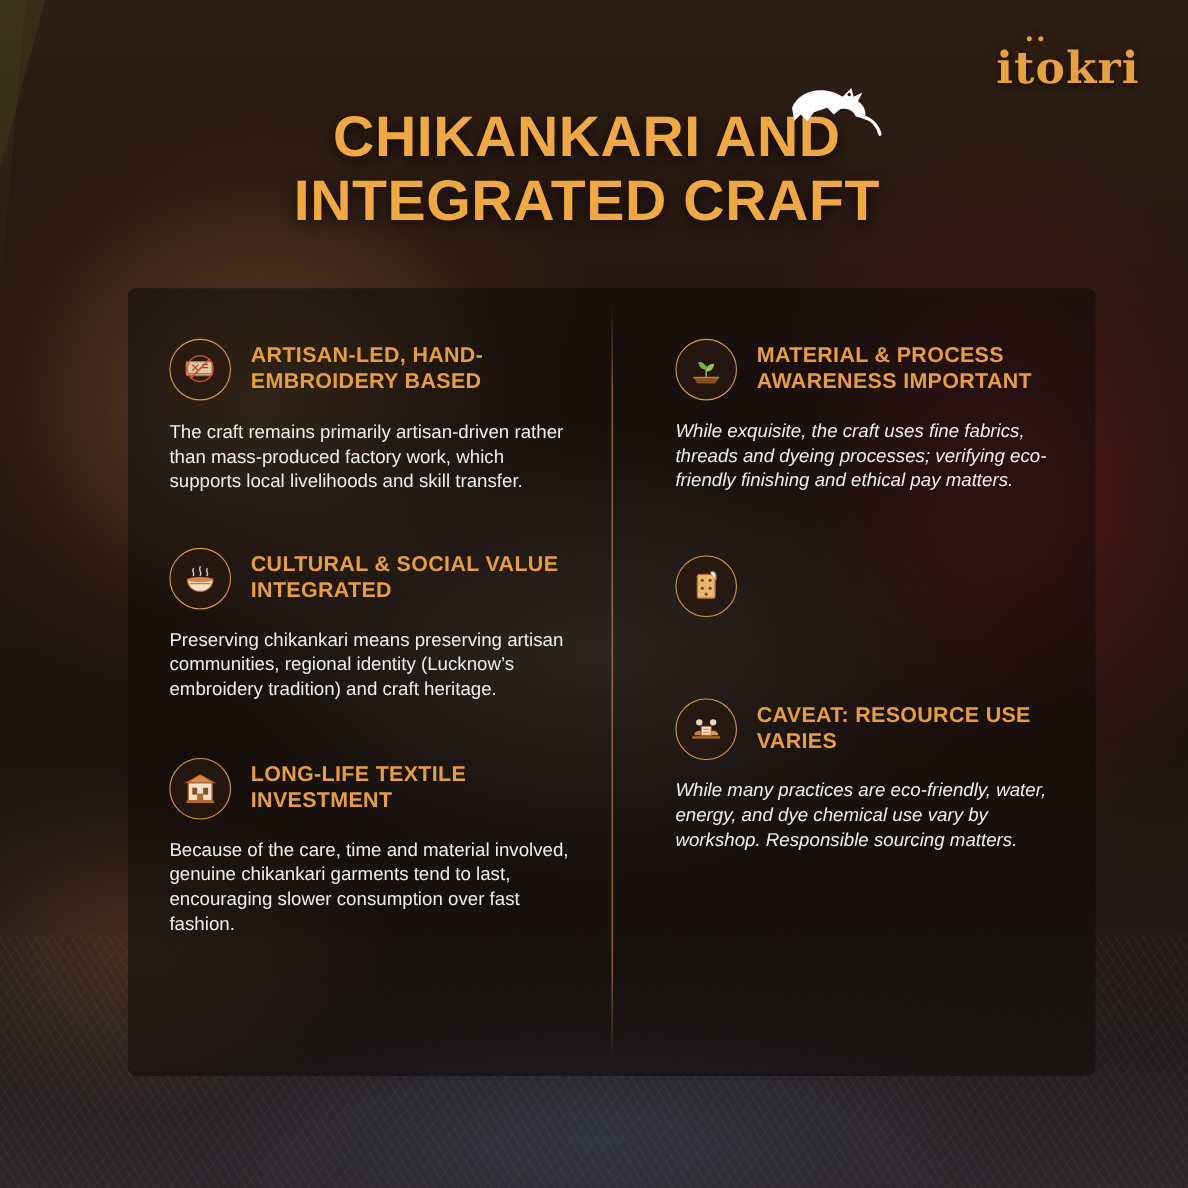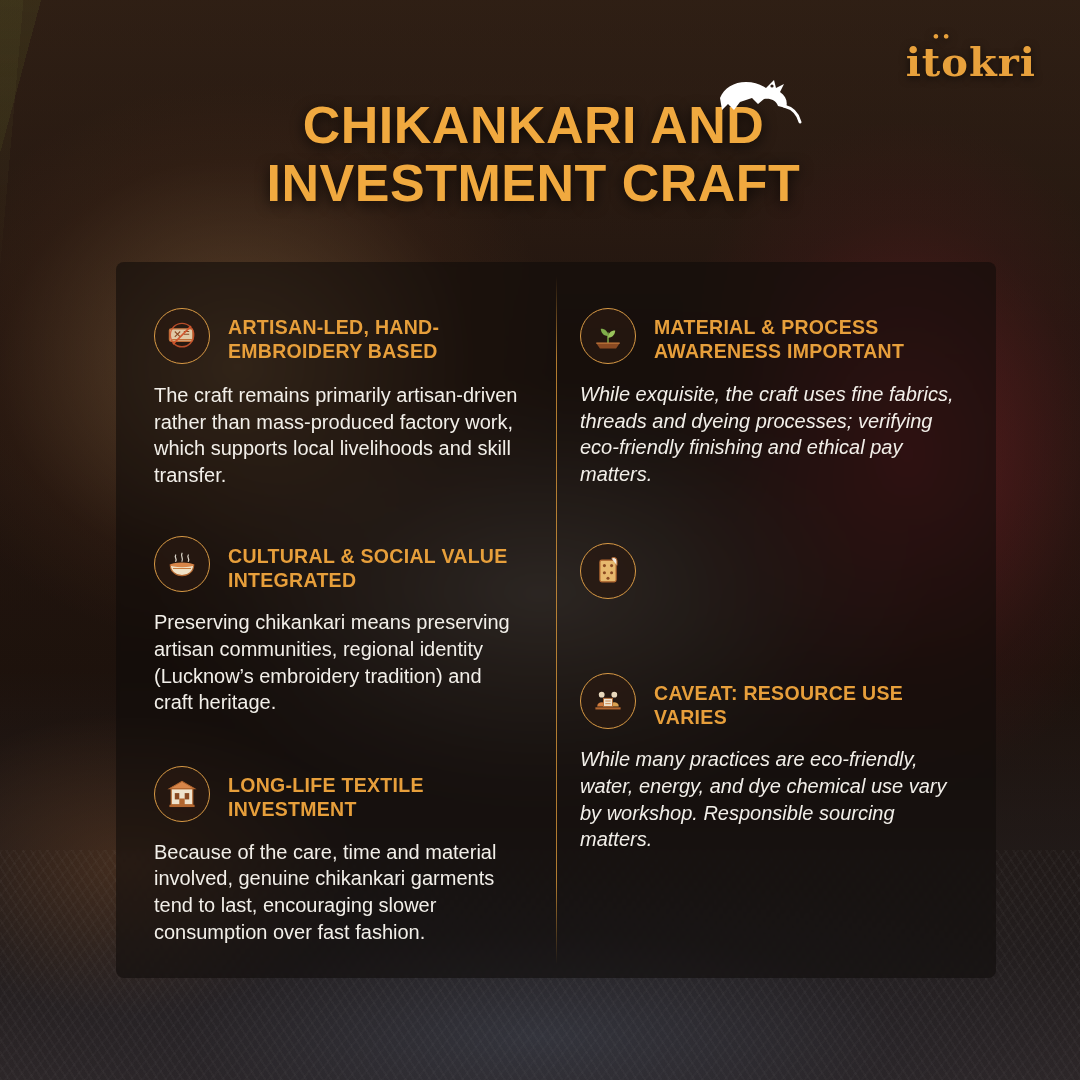--- a/index.html
+++ b/index.html
@@ -130,26 +130,26 @@
     position: absolute;
     inset: 0;
     display: flex;
   }
   .col {
     width: 50%;
     padding: 46px 34px 0 38px;
     display: flex;
     flex-direction: column;
   }
-  .col.right { padding-left: 24px; padding-right: 30px; }
+  .col.right { padding-left: 58px; padding-right: 30px; }
 
   .item { margin-bottom: 34px; }
   .item-head {
     display: flex;
-    align-items: flex-end;
+    align-items: center;
     gap: 18px;
   }
   .icon-circle {
     flex: 0 0 auto;
     width: 56px;
     height: 56px;
     border-radius: 50%;
     border: 1.5px solid #d99a45;
     background: rgba(40,26,18,0.75);
     display: flex;
@@ -161,21 +161,21 @@
     color: #e79f3b;
     font-size: 19.5px;
     font-weight: 800;
     line-height: 1.22;
     letter-spacing: 0.3px;
     text-transform: uppercase;
   }
   .item-body {
     margin-top: 17px;
     color: #f2efe9;
-    font-size: 20px;
+    font-size: 17px;
     line-height: 1.33;
     font-weight: 400;
     max-width: 400px;
   }
   .col.right .item-body { max-width: 410px; font-style: italic; }
 
   .col.left .item:nth-child(1) .item-body { margin-top: 18px; }
   .col.left .item:nth-child(2) { margin-top: 14px; }
   .col.left .item:nth-child(3) { margin-top: 16px; }
   .col.right .item:nth-child(2) { margin-top: 22px; }
@@ -200,21 +200,21 @@
     <svg viewBox="0 0 110 70" width="110" height="70" aria-hidden="true">
       <path d="M20 40 C24 30 34 24 46 24 C54 24 60 26 66 30 L74 22 L76 30 L84 26 L80 34 C86 38 88 44 86 50 L78 48 C76 42 70 40 64 41 L58 46 L52 40 L40 44 L34 52 L28 46 L22 52 Z" fill="#ffffff"></path>
       <path d="M84 48 C92 50 98 56 100 64" stroke="#ffffff" stroke-width="3" fill="none" stroke-linecap="round"></path>
       <circle cx="72" cy="28" r="1.6" fill="#2b1c14"></circle>
     </svg>
   </div>
 
   <div class="title-wrap">
     <div class="title">
       <span>CHIKANKARI AND</span>
-      <span class="line2">INVESTMENT CRAFT</span>
+      <span class="line2">INTEGRATED CRAFT</span>
     </div>
   </div>
 
   <div class="card">
     <div class="divider"></div>
 
     <div class="cols">
 
       <div class="col left">
 

